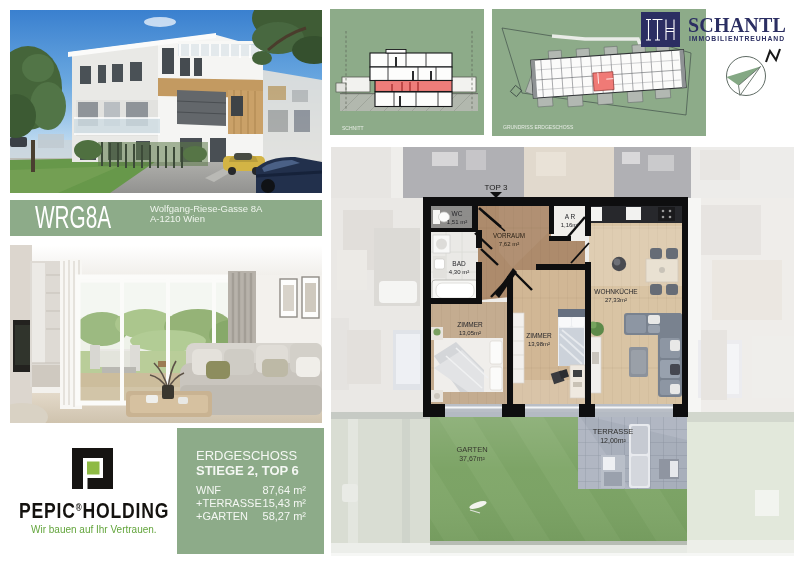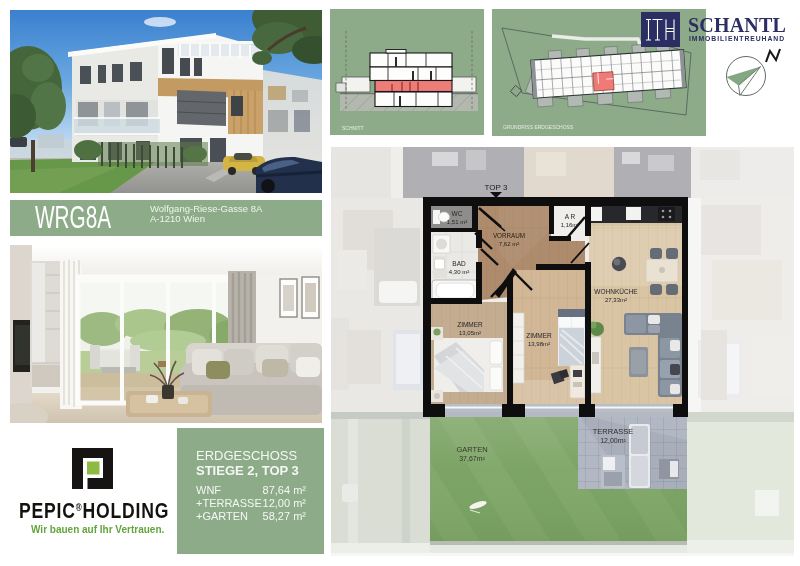--- a/index.html
+++ b/index.html
@@ -252,29 +252,29 @@
 
 <svg class="abs" style="left:72px;top:448px" width="41" height="41" viewBox="0 0 41 41">
 <rect x="0" y="0" width="41" height="41" fill="#161412"></rect>
 <rect x="11" y="10" width="20" height="20" fill="#fff"></rect>
 <rect x="11" y="10" width="4.5" height="31" fill="#fff"></rect>
 <rect x="15" y="13.5" width="12.5" height="13" fill="#8eba44"></rect>
 </svg>
 
 <div class="abs" style="left:19px;top:498px;width:200px;font-size:22px;font-weight:bold;color:#14120f;transform:scaleX(0.80);transform-origin:0 0;letter-spacing:1px;white-space:nowrap">PEPIC<span style="font-size:10px;vertical-align:7px">®</span>HOLDING</div>
 
-<div class="abs" style="left:31px;top:524px;width:140px;font-size:10px;font-weight:bold;color:#63a53c;white-space:nowrap">Wir bauen auf Ihr Vertrauen.</div>
+<div class="abs" style="left:31px;top:524px;width:140px;font-size:10px;font-weight:normal;color:#63a53c;white-space:nowrap">Wir bauen auf Ihr Vertrauen.</div>
 
 <div class="abs" style="left:177px;top:428px;width:147px;height:126px;background:#8dab89"></div>
 
-<div class="abs" style="left:196px;top:449px;font-size:13px;color:#f4f7f3;line-height:1.15">ERDGESCHOSS<br><b>STIEGE 2, TOP 3</b></div>
+<div class="abs" style="left:196px;top:449px;font-size:13px;color:#f4f7f3;line-height:1.15">ERDGESCHOSS<br><b>STIEGE 2, TOP 6</b></div>
 
 <div class="abs" style="left:196px;top:484px;width:110px;font-size:11px;color:#f4f7f3;line-height:1.2;white-space:nowrap">
 <div>WNF<span style="position:absolute;right:0">87,64 m²</span></div>
-<div>+TERRASSE<span style="position:absolute;right:0">12,00 m²</span></div>
+<div>+TERRASSE<span style="position:absolute;right:0">15,43 m²</span></div>
 <div>+GARTEN<span style="position:absolute;right:0">58,27 m²</span></div>
 </div>
 
 <svg class="abs" style="left:330px;top:9px" width="154" height="126" viewBox="0 0 154 126">
 <rect x="0" y="0" width="154" height="126" fill="#8dab89"></rect>
 
 <g>
 <rect x="10" y="84" width="138" height="18" fill="#b2b8ae"></rect>
 <path d="M12 102 L30 84 M26 102 L44 84 M40 102 L58 84 M54 102 L72 84 M68 102 L86 84 M82 102 L100 84 M96 102 L114 84 M110 102 L128 84 M124 102 L142 84" stroke="#9aa096" stroke-width="0.8"></path>
 <rect x="10" y="84" width="138" height="1.2" fill="#6d736a"></rect>

